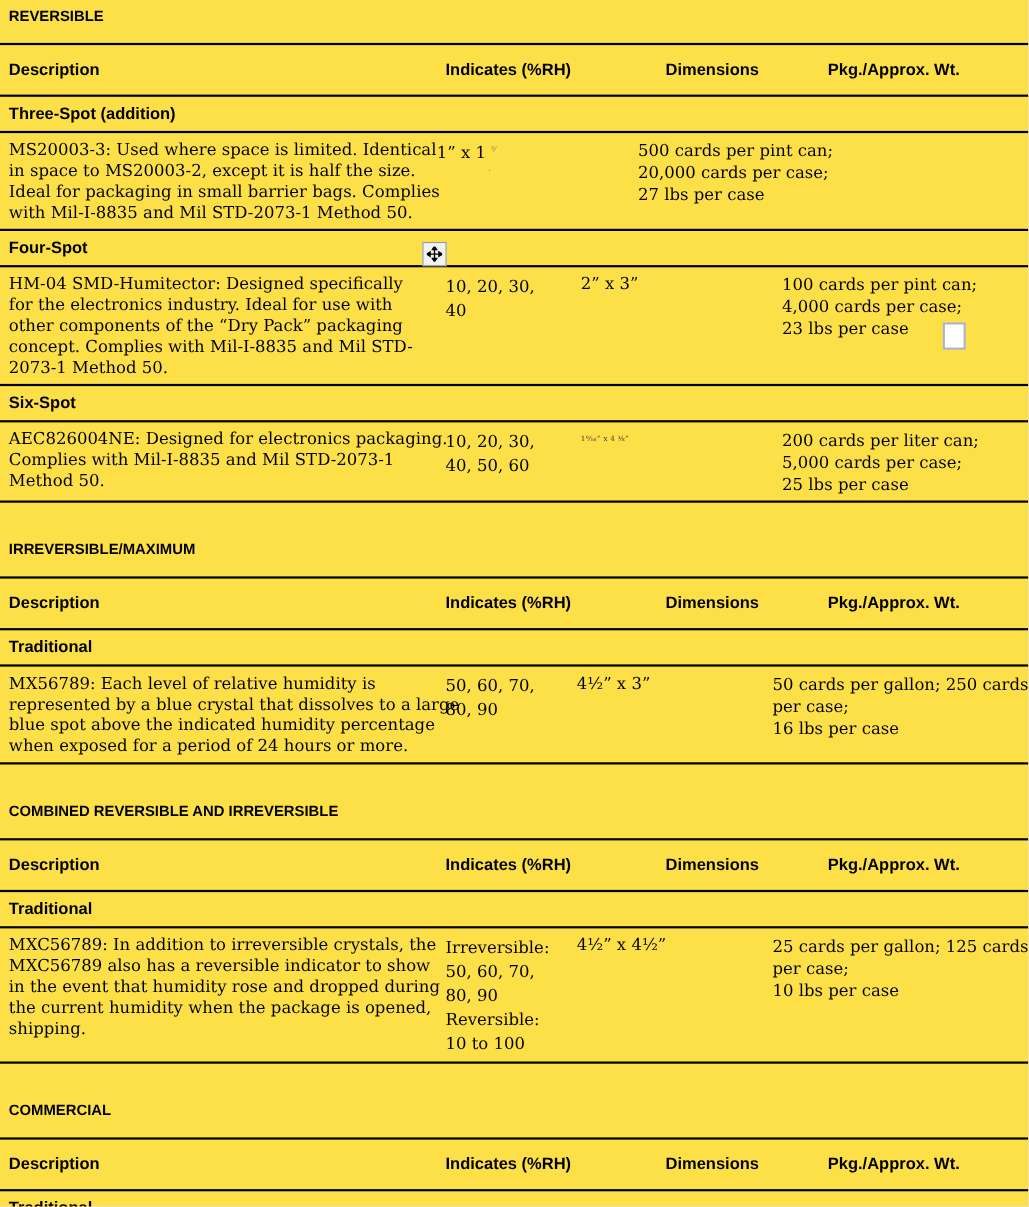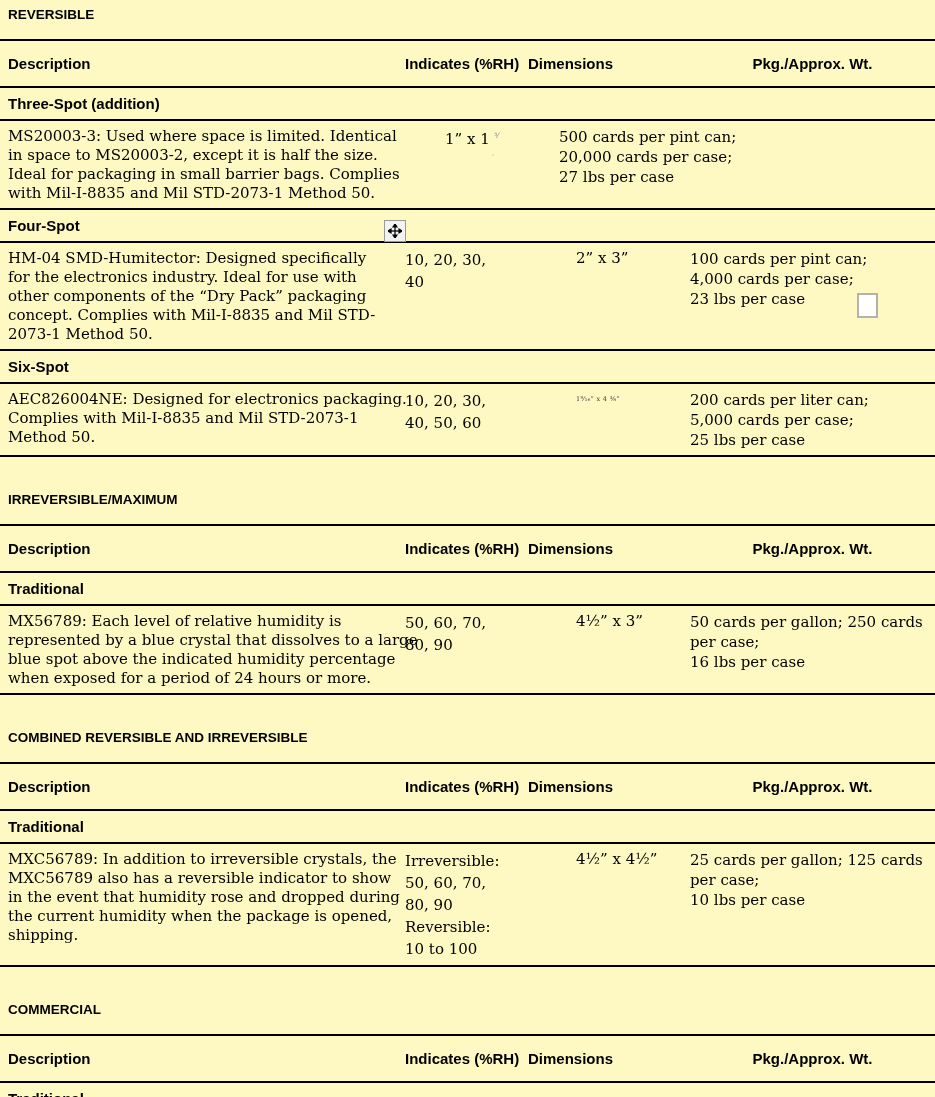--- a/index.html
+++ b/index.html
@@ -1,53 +1,53 @@
 <!DOCTYPE html>
 <html><head>
 <meta charset="utf-8">
 <style>
   html,body{margin:0;padding:0;background:#e8e8e8;}
   .page{
     width:935px;height:1097px;position:relative;overflow:hidden;
-    margin:0 auto;background:#fef9c3;color:#000;
+    margin:0 auto;background:#fde047;color:#000;
     font-family:"DejaVu Serif", serif;
   }
   .rule{height:2px;background:#000;}
   .doc-section{margin-top:0;}
   .doc-section + .doc-section{margin-top:28px;}
   .section-title{
     margin:0;padding:7px 0 17px 8px;
     font-family:"Liberation Sans", sans-serif;
     font-weight:700;font-size:13.5px;letter-spacing:0px;
   }
   .header-row{
     display:flex;align-items:center;height:45px;
     font-family:"Liberation Sans", sans-serif;
     font-weight:700;font-size:15px;
   }
   .hcell{box-sizing:border-box;}
   .hcell-description{width:397px;padding-left:8px;}
   .hcell-indicates{width:131px;padding-left:8px;}
-  .hcell-dimensions{width:162px;text-align:left;}
+  .hcell-dimensions{width:162px;text-align:right;}
   .hcell-pkg{flex:1;text-align:center;}
   .group-row{
     height:31px;display:flex;align-items:center;padding-left:8px;
     font-family:"Liberation Sans", sans-serif;
     font-weight:700;font-size:15px;
   }
   .data-row{display:flex;padding:6px 0 5px 0;}
   .cell{box-sizing:border-box;font-size:15px;}
   .cell-description{width:397px;padding-left:8px;}
   .cell-indicates{width:131px;padding-left:8px;}
   .cell-dimensions{width:162px;}
-  .cell-pkg{flex:1;}
+  .cell-pkg{flex:1;margin-left:21px;}
   .line{line-height:19px;white-space:nowrap;}
   .cell-indicates .line{line-height:22px;}
   .cell-pkg .line{line-height:20px;}
-  .dim-line{line-height:19px;white-space:nowrap;margin-left:48px;}
+  .dim-line{line-height:19px;white-space:nowrap;}
   .dim-line:nth-child(2){padding-left:46px;}
   .seg-sup{font-size:7px;color:#777;vertical-align:6px;}
   .seg-tiny{font-size:6.5px;color:#333;vertical-align:4px;letter-spacing:0.3px;}
   
   .move-handle{
     position:absolute;left:384px;top:220px;width:20px;height:20px;
     background:#f2f2f2;border:1px solid #9a9a9a;
     display:flex;align-items:center;justify-content:center;
     cursor:move;z-index:5;
   }

